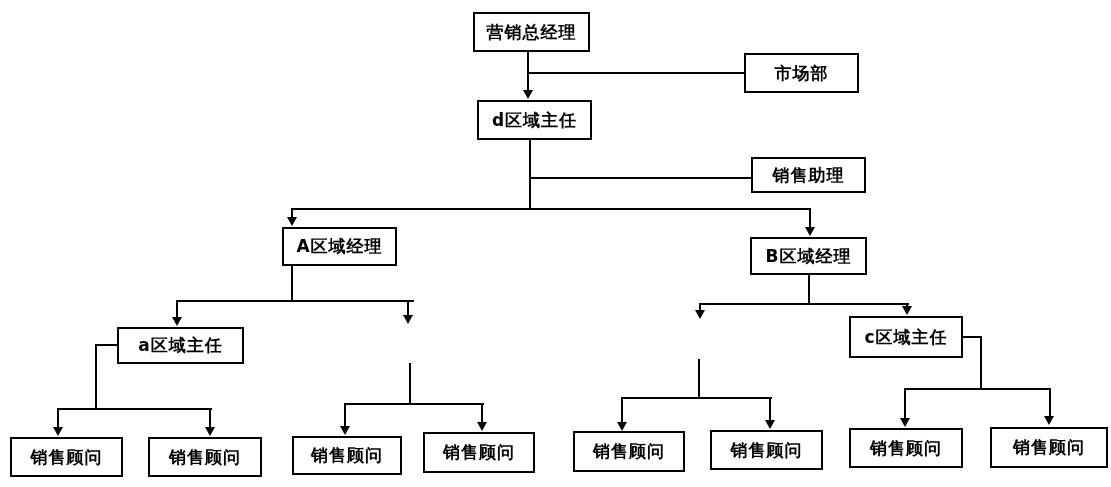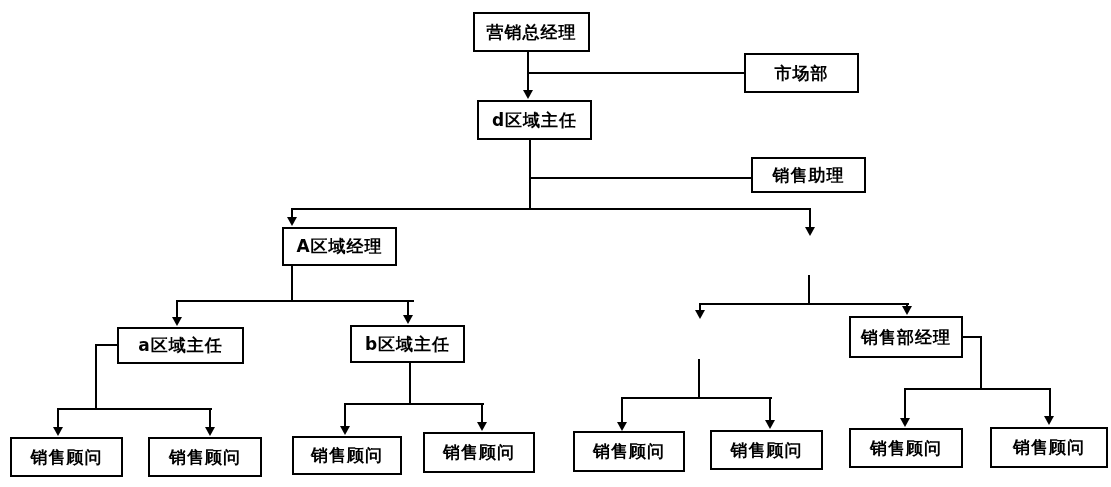--- a/index.html
+++ b/index.html
@@ -82,23 +82,23 @@
   <div class="ar" style="left:617px;top:422px;"></div>
   <div class="ar" style="left:765px;top:420px;"></div>
   <div class="ar" style="left:900px;top:418px;"></div>
   <div class="ar" style="left:1044px;top:416px;"></div>
 
   <div class="node" style="left:744px;top:53px;width:115px;height:40px;">市场部</div>
   <div class="node" style="left:473px;top:12px;width:117px;height:40px;">营销总经理</div>
   <div class="node" style="left:477px;top:100px;width:115px;height:40px;">d区域主任</div>
   <div class="node" style="left:751px;top:157px;width:115px;height:36px;">销售助理</div>
   <div class="node" style="left:242px;top:227px;width:115px;height:39px;margin-left:40px;">A区域经理</div>
+  <div class="node" style="left:750px;top:237px;width:117px;height:38px;">B区域经理</div>
   <div class="node" style="left:117px;top:327px;width:127px;height:37px;">a区域主任</div>
-  <div class="node" style="left:350px;top:325px;width:115px;height:38px;">b区域主任</div>
-  <div class="node" style="left:849px;top:316px;width:114px;height:42px;">销售部经理</div>
+  <div class="node" style="left:849px;top:316px;width:114px;height:42px;">c区域主任</div>
   <div class="node" style="left:10px;top:437px;width:113px;height:40px;">销售顾问</div>
   <div class="node" style="left:148px;top:437px;width:114px;height:40px;">销售顾问</div>
   <div class="node" style="left:292px;top:436px;width:110px;height:39px;">销售顾问</div>
   <div class="node" style="left:423px;top:432px;width:112px;height:41px;">销售顾问</div>
   <div class="node" style="left:573px;top:431px;width:112px;height:41px;">销售顾问</div>
   <div class="node" style="left:710px;top:430px;width:113px;height:40px;">销售顾问</div>
   <div class="node" style="left:849px;top:428px;width:114px;height:40px;">销售顾问</div>
   <div class="node" style="left:990px;top:427px;width:118px;height:41px;">销售顾问</div>
 
 </div>

